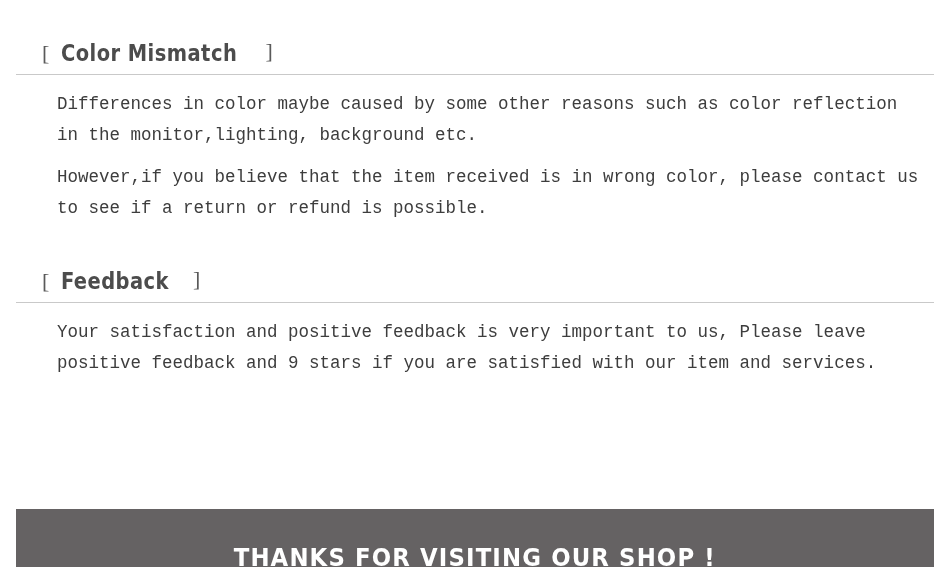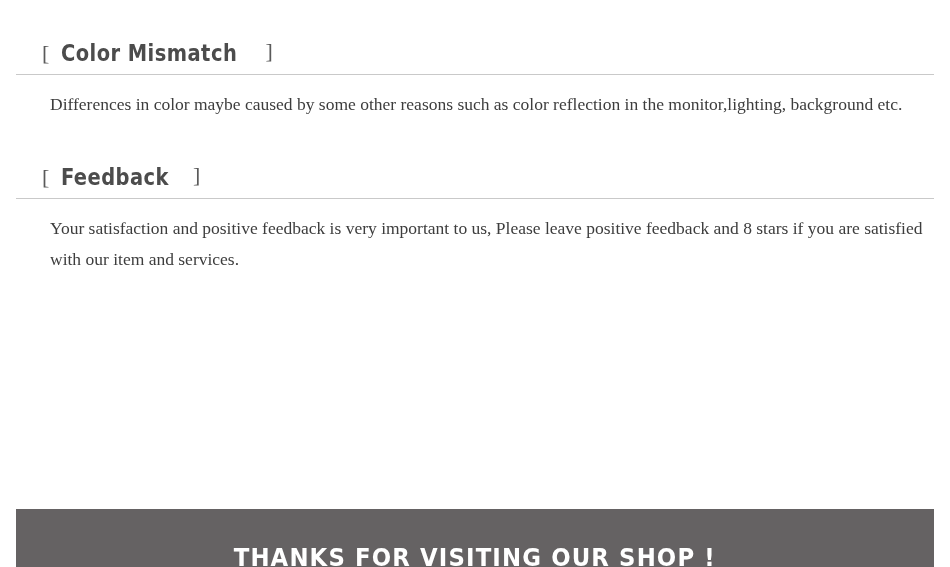--- a/index.html
+++ b/index.html
@@ -60,21 +60,22 @@
   }
   .body-text {
     margin: 14px 16px 0 16px;
     padding-left: 30px;
     font-family: "Liberation Serif", serif;
     font-size: 17.5px;
     line-height: 31px;
     color: #3d3d3d;
   }
   .body-text p {
-    margin: 4px;
+    margin: 11px;
+    font-family: Liberation Mono, monospace;
   }
   #sec-color-head { margin-top: 40px; }
   #sec-feedback-head { margin-top: 44px; }
   .footer {
     position: absolute;
     left: 16px;
     right: 16px;
     bottom: 0;
     height: 98px;
     background: #656263;
@@ -97,29 +98,30 @@
 <div class="page">
 
   <div class="head-row" id="sec-color-head">
     <span class="bracket bracket-left">[</span>
     <span class="section-title">Color Mismatch</span>
     <span class="bracket bracket-right">]</span>
   </div>
 
   <div class="body-text">
     <p>Differences in color maybe caused by some other reasons such as color reflection in the monitor,lighting, background etc.</p>
+    <p>However,if you believe that the item received is in wrong color, please contact us to see if a return or refund is possible.</p>
   </div>
 
   <div class="head-row" id="sec-feedback-head">
     <span class="bracket bracket-left">[</span>
     <span class="section-title">Feedback</span>
     <span class="bracket bracket-right">]</span>
   </div>
 
   <div class="body-text">
-    <p>Your satisfaction and positive feedback is very important to us, Please leave positive feedback and 8 stars if you are satisfied with our item and services.</p>
+    <p>Your satisfaction and positive feedback is very important to us, Please leave positive feedback and 9 stars if you are satisfied with our item and services.</p>
   </div>
 
   <div class="footer">
     <span class="footer-text">THANKS FOR VISITING OUR SHOP !</span>
   </div>
 
 </div>
 
 </body></html>

